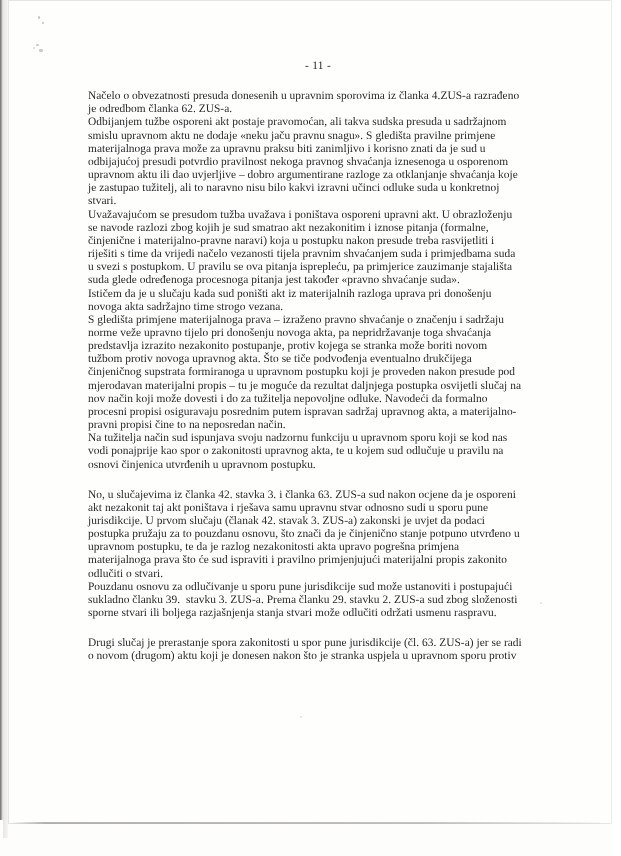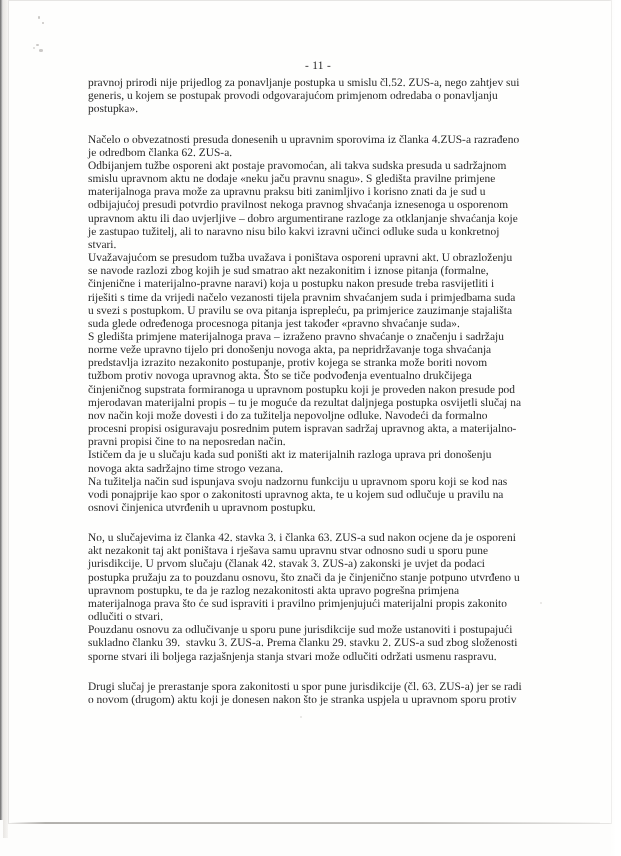--- a/index.html
+++ b/index.html
@@ -127,49 +127,46 @@
   <div class="speck" style="left:36px; top:44px; width:3px; height:2px;"></div>
   <div class="speck" style="left:39px; top:49px; width:4px; height:3px;"></div>
   <div class="speck" style="left:33px; top:47px; width:2px; height:2px; opacity:.5;"></div>
   <div class="speck" style="left:300px; top:716px; width:2px; height:2px; opacity:.35;"></div>
   <div class="speck" style="left:540px; top:602px; width:2px; height:2px; opacity:.35;"></div>
 
   <div id="page-body">
 
     <div class="page-number">- 11 -</div>
 
-    <p class="para">pravnoj prirodi nije prijedlog za ponavljanje postupka u smislu čl.52. ZUS-a, nego zahtjev sui
-generis, u kojem se postupak provodi odgovarajućom primjenom odredaba o ponavljanju
-postupka».</p>
     <p class="para gap-before">Načelo o obvezatnosti presuda donesenih u upravnim sporovima iz članka 4.ZUS-a razrađeno
 je odredbom članka 62. ZUS-a.</p>
     <p class="para">Odbijanjem tužbe osporeni akt postaje pravomoćan, ali takva sudska presuda u sadržajnom
 smislu upravnom aktu ne dodaje «neku jaču pravnu snagu». S gledišta pravilne primjene
 materijalnoga prava može za upravnu praksu biti zanimljivo i korisno znati da je sud u
 odbijajućoj presudi potvrdio pravilnost nekoga pravnog shvaćanja iznesenoga u osporenom
 upravnom aktu ili dao uvjerljive – dobro argumentirane razloge za otklanjanje shvaćanja koje
 je zastupao tužitelj, ali to naravno nisu bilo kakvi izravni učinci odluke suda u konkretnoj
 stvari.</p>
     <p class="para">Uvažavajućom se presudom tužba uvažava i poništava osporeni upravni akt. U obrazloženju
 se navode razlozi zbog kojih je sud smatrao akt nezakonitim i iznose pitanja (formalne,
 činjenične i materijalno-pravne naravi) koja u postupku nakon presude treba rasvijetliti i
 riješiti s time da vrijedi načelo vezanosti tijela pravnim shvaćanjem suda i primjedbama suda
 u svezi s postupkom. U pravilu se ova pitanja isprepleću, pa primjerice zauzimanje stajališta
 suda glede određenoga procesnoga pitanja jest također «pravno shvaćanje suda».</p>
+    <p class="para">Ističem da je u slučaju kada sud poništi akt iz materijalnih razloga uprava pri donošenju
+novoga akta sadržajno time strogo vezana.</p>
     <p class="para">S gledišta primjene materijalnoga prava – izraženo pravno shvaćanje o značenju i sadržaju
 norme veže upravno tijelo pri donošenju novoga akta, pa nepridržavanje toga shvaćanja
 predstavlja izrazito nezakonito postupanje, protiv kojega se stranka može boriti novom
 tužbom protiv novoga upravnog akta. Što se tiče podvođenja eventualno drukčijega
 činjeničnog supstrata formiranoga u upravnom postupku koji je proveden nakon presude pod
 mjerodavan materijalni propis – tu je moguće da rezultat daljnjega postupka osvijetli slučaj na
 nov način koji može dovesti i do za tužitelja nepovoljne odluke. Navodeći da formalno
 procesni propisi osiguravaju posrednim putem ispravan sadržaj upravnog akta, a materijalno-
 pravni propisi čine to na neposredan način.</p>
-    <p class="para">Ističem da je u slučaju kada sud poništi akt iz materijalnih razloga uprava pri donošenju
-novoga akta sadržajno time strogo vezana.</p>
     <p class="para">Na tužitelja način sud ispunjava svoju nadzornu funkciju u upravnom sporu koji se kod nas
 vodi ponajprije kao spor o zakonitosti upravnog akta, te u kojem sud odlučuje u pravilu na
 osnovi činjenica utvrđenih u upravnom postupku.</p>
     <p class="para gap-before">No, u slučajevima iz članka 42. stavka 3. i članka 63. ZUS-a sud nakon ocjene da je osporeni
 akt nezakonit taj akt poništava i rješava samu upravnu stvar odnosno sudi u sporu pune
 jurisdikcije. U prvom slučaju (članak 42. stavak 3. ZUS-a) zakonski je uvjet da podaci
 postupka pružaju za to pouzdanu osnovu, što znači da je činjenično stanje potpuno utvrđeno u
 upravnom postupku, te da je razlog nezakonitosti akta upravo pogrešna primjena
 materijalnoga prava što će sud ispraviti i pravilno primjenjujući materijalni propis zakonito
 odlučiti o stvari.</p>

